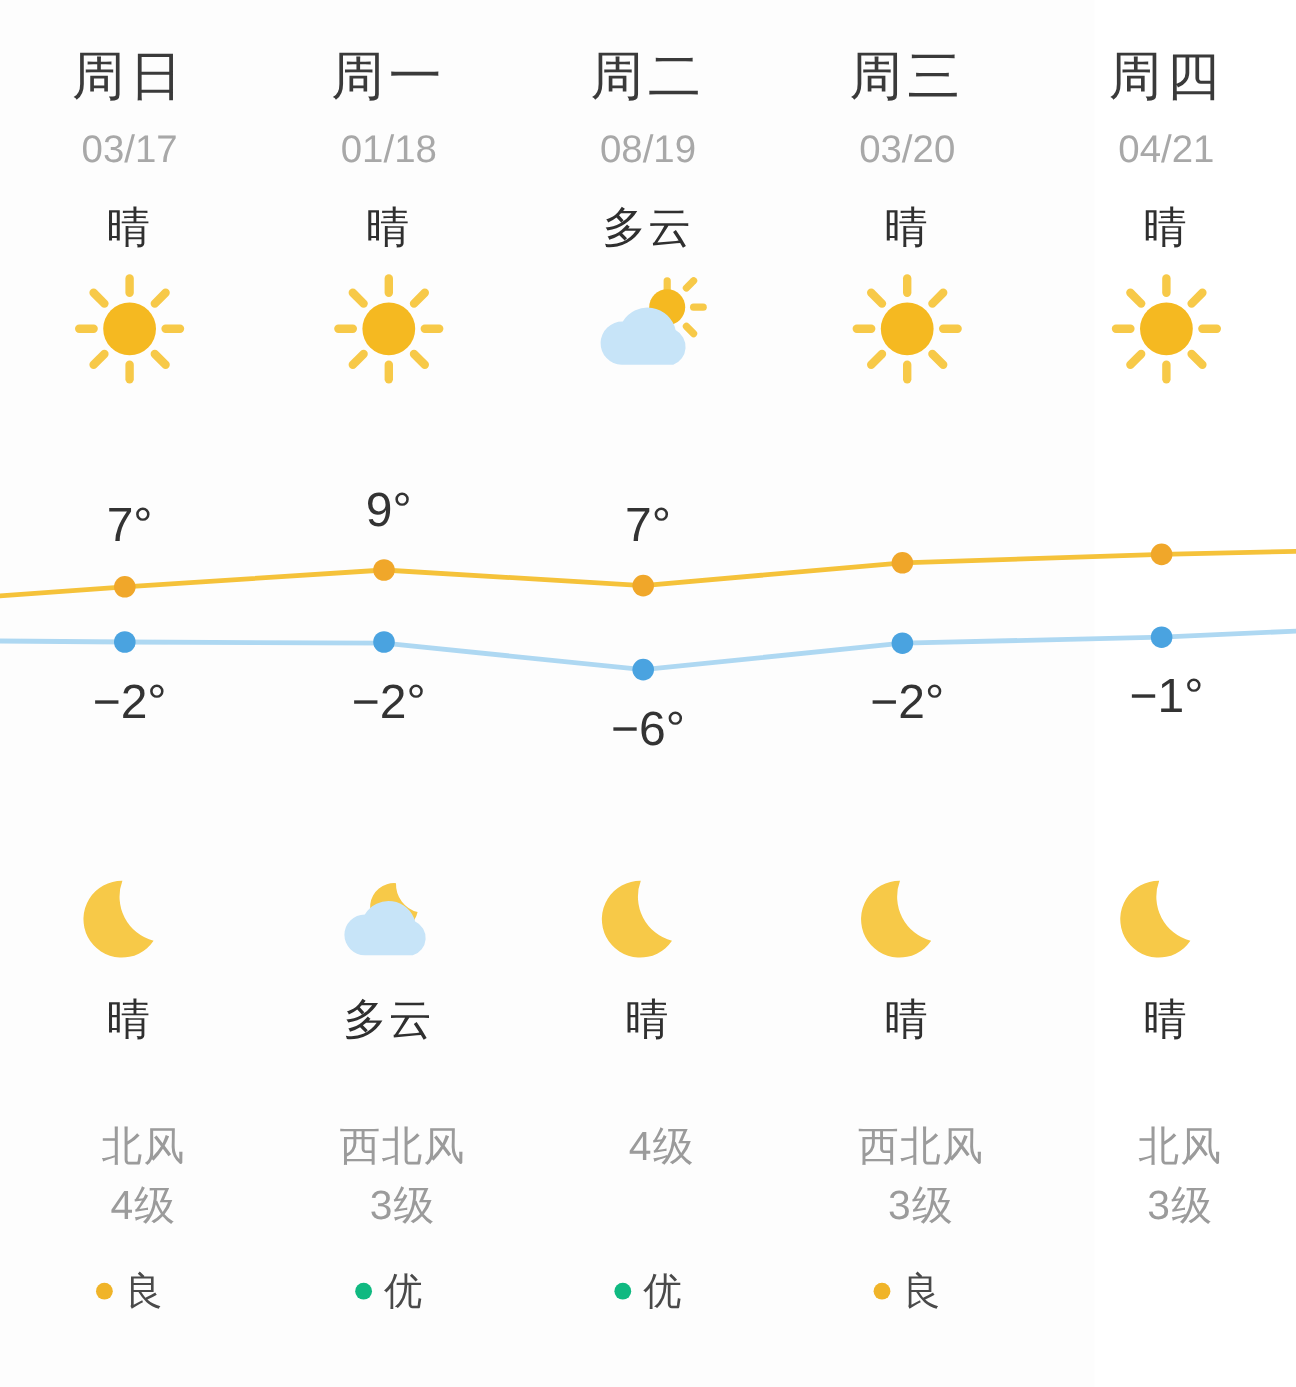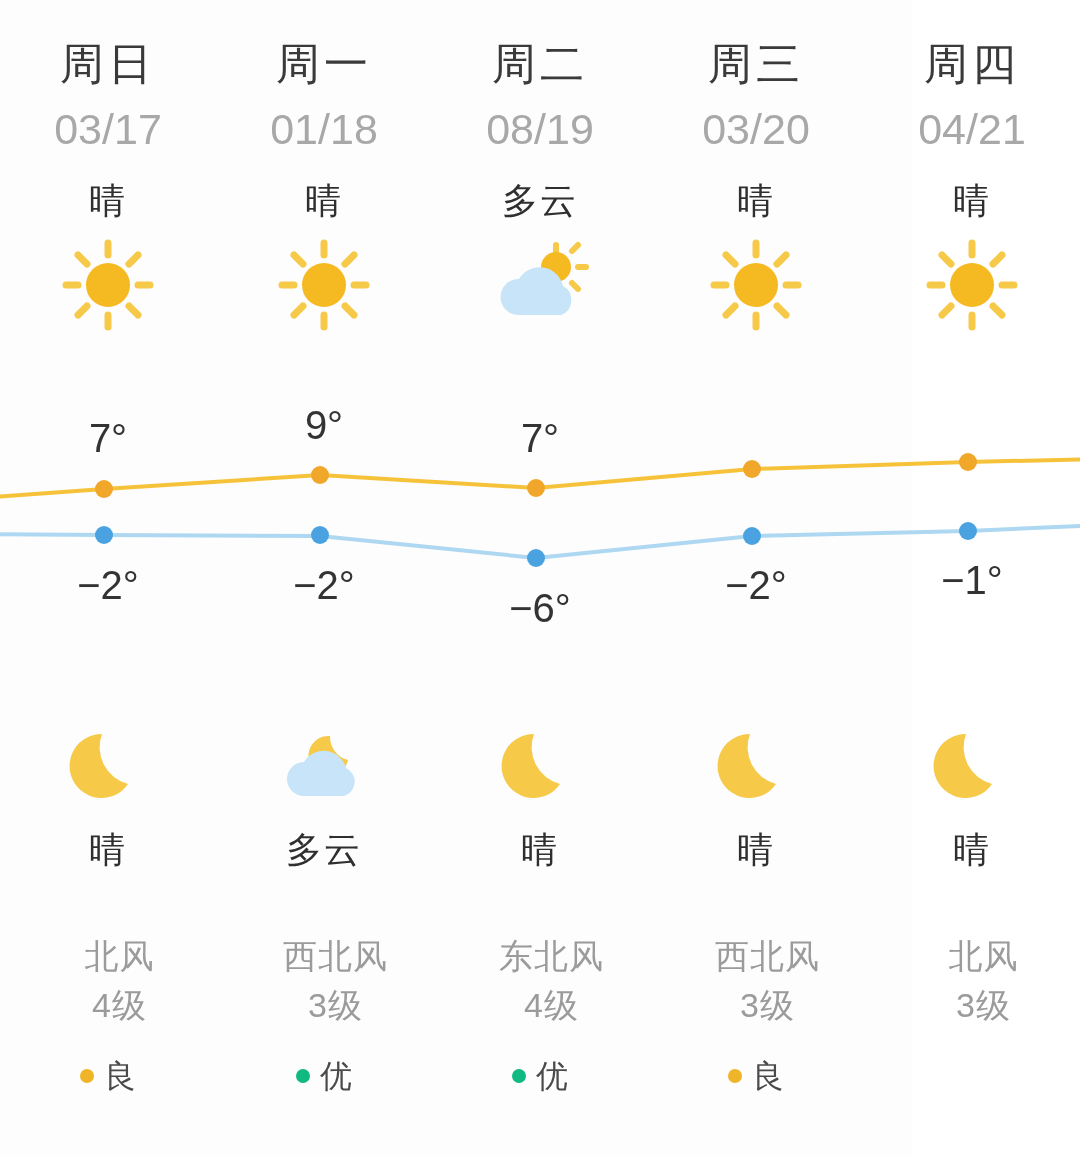--- a/index.html
+++ b/index.html
@@ -31,21 +31,21 @@
   .weekday {
     margin-top: 42px;
     font-size: 44px;
     color: #3a3a3a;
     letter-spacing: 4px;
     font-weight: 400;
     line-height: 1;
   }
   .date {
     margin-top: 22px;
-    font-size: 43px;
+    font-size: 32px;
     color: #a8a8a8;
     line-height: 1;
   }
   .cond-day {
     margin-top: 32px;
     font-size: 36px;
     color: #2f2f2f;
     letter-spacing: 2px;
     line-height: 1;
   }
@@ -252,21 +252,20 @@
       </div>
       <div class="hi-temp" style="top:418px">7°</div>
       <div class="lo-temp" style="top:588px">−6°</div>
       <div class="icon-night">
         <svg viewBox="0 0 100 100" width="100" height="100">
           <path d="M70 66 A32 32 0 1 1 44 16 A38 38 0 0 0 70 66 Z" fill="#f7c948"></path>
         </svg>
       </div>
       <div class="cond-night">晴</div>
       <div class="wind">
-        <span>东北风</span>
         <span>4级</span>
       </div>
       <div class="aqi">
         <i class="aqi-dot" style="background:#10b981"></i>
         <span>优</span>
       </div>
     </div>
 
     <div class="day-col">
       <div class="weekday">周三</div>

